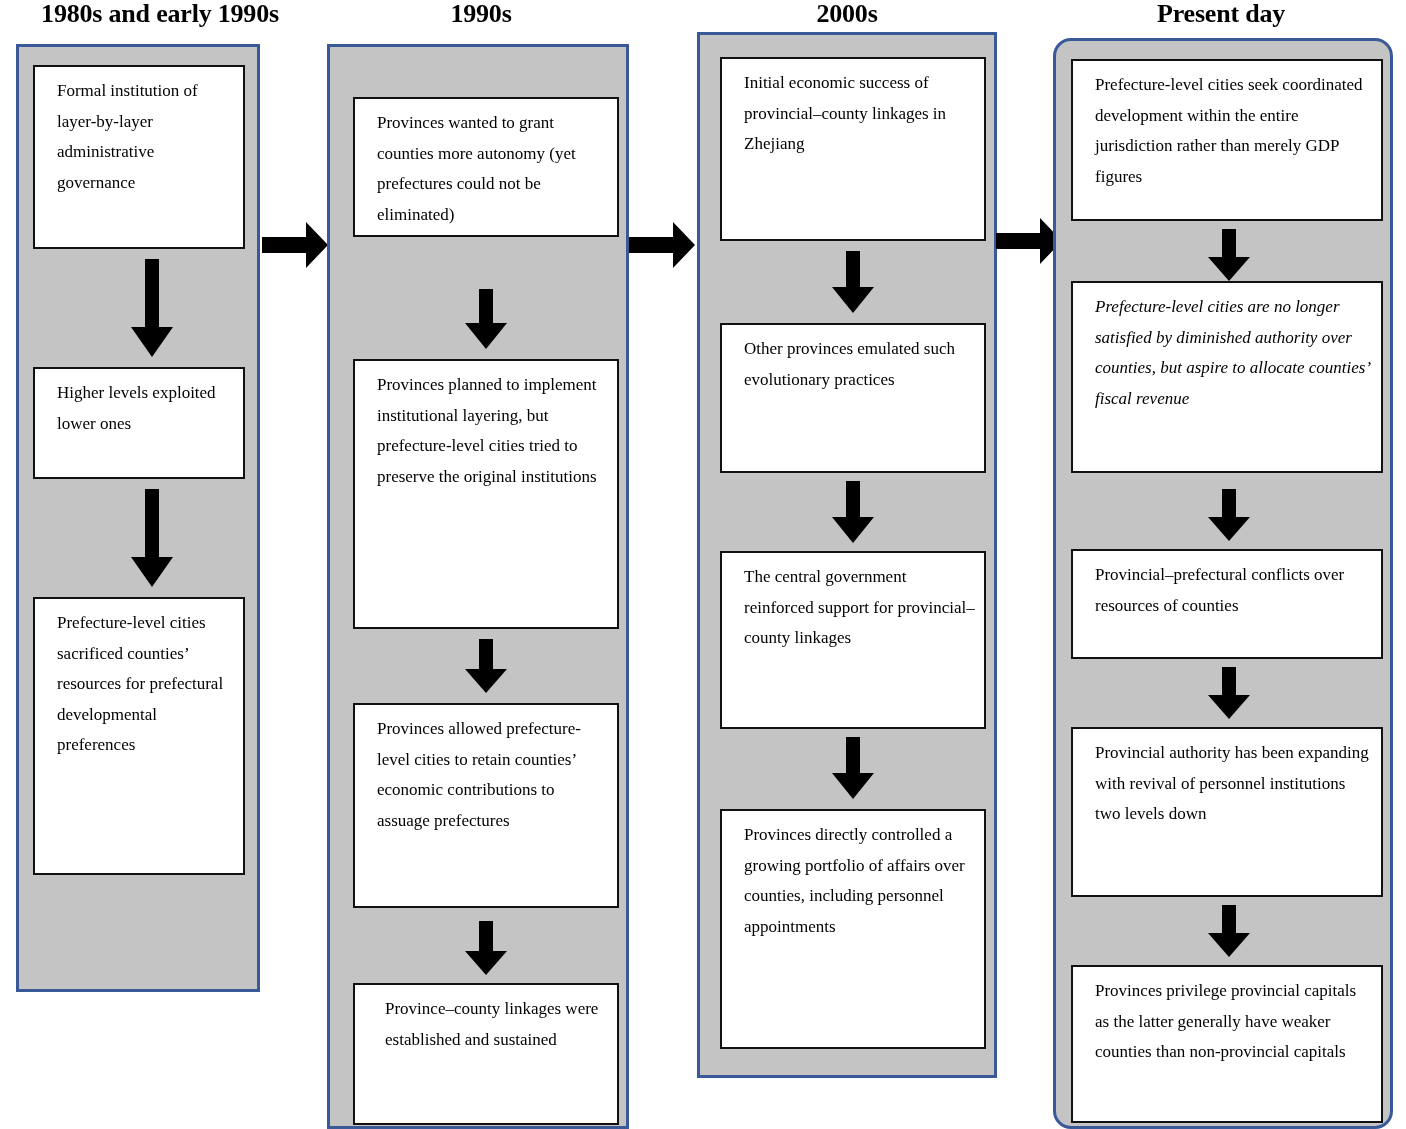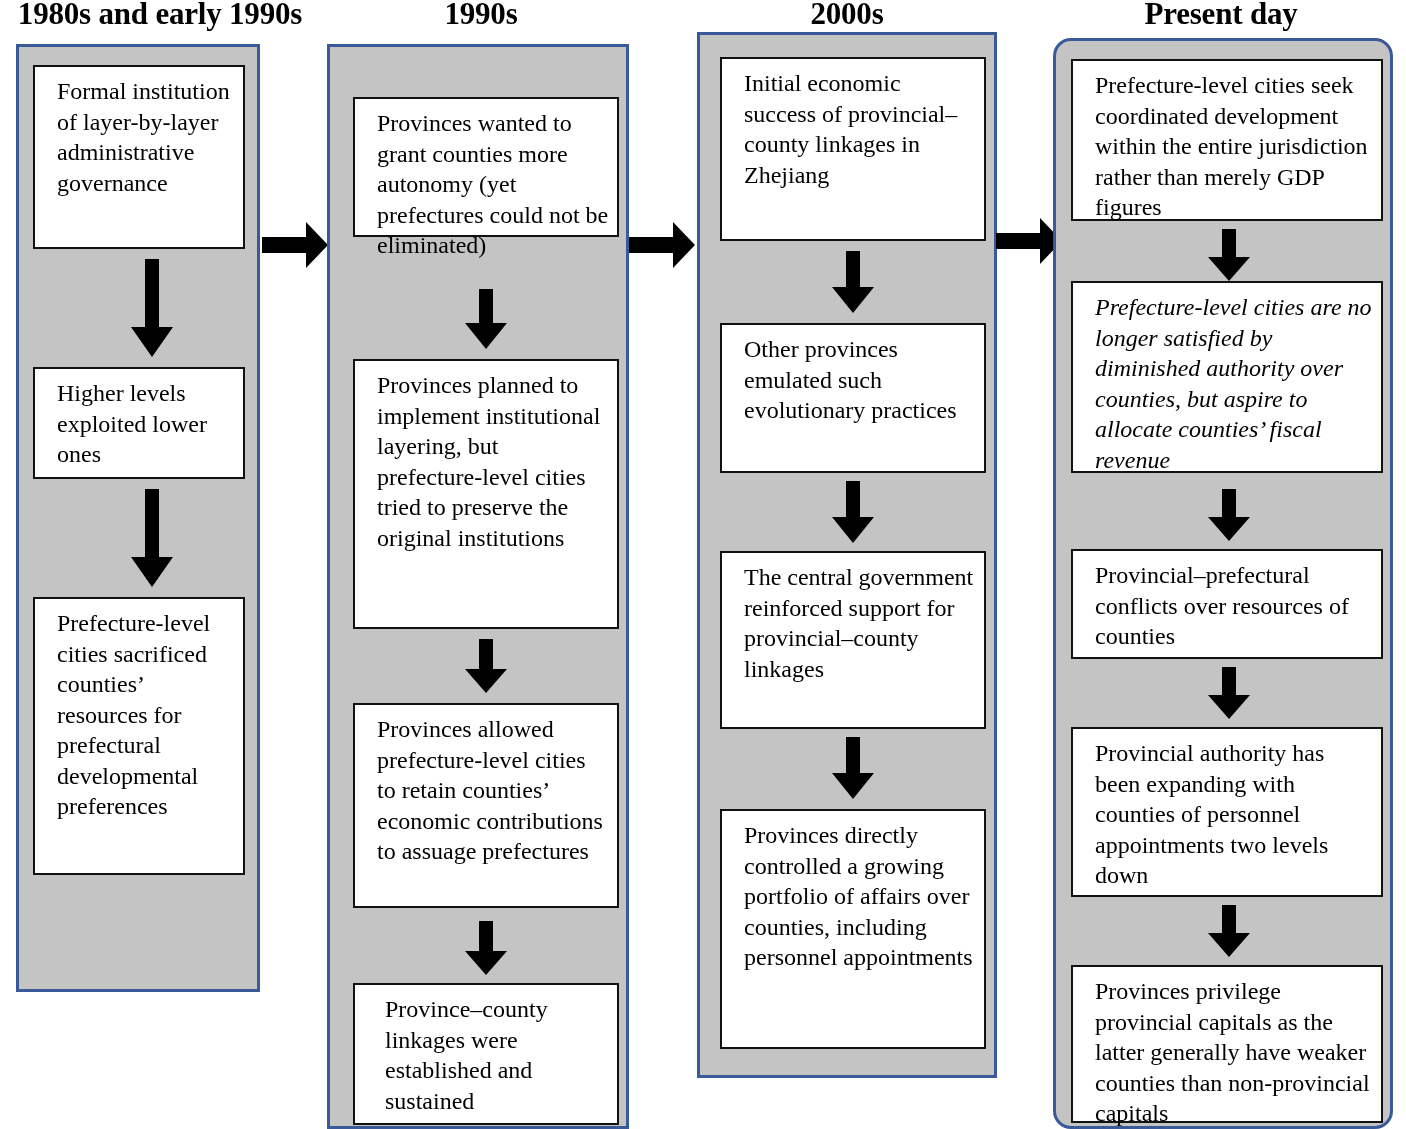--- a/index.html
+++ b/index.html
@@ -22,21 +22,21 @@
   }
 
   
   .col-header {
     position: absolute;
     top: 0px;
     height: 30px;
     line-height: 28px;
     text-align: center;
     font-weight: bold;
-    font-size: 31px;
+    font-size: 26px;
     color: #000000;
     letter-spacing: -0.2px;
     white-space: nowrap;
   }
 
   
   .era-panel {
     position: absolute;
     box-sizing: border-box;
     border: 3px solid #3a5998;
@@ -52,21 +52,21 @@
 
   
   .step-box {
     position: absolute;
     box-sizing: border-box;
     background: #ffffff;
     border: 2px solid #111111;
     box-shadow: 0 0 0 1px #ffffff inset;
   }
   .step-text {
-    font-size: 24px;
+    font-size: 17px;
     line-height: 30.5px;
     color: #000000;
     padding: 9px 8px 6px 22px;
     display: block;
   }
 
   
   .v-arrow {
     position: absolute;
     display: block;
@@ -214,21 +214,21 @@
 
       <div class="step-box" style="left:6px; top:500px; width:312px; height:110px;">
         <span class="step-text">Provincial–prefectural conflicts over resources of counties</span>
       </div>
 
       <svg class="v-arrow" style="left:143px; top:618px;" width="42" height="52" viewBox="0 0 42 52">
         <polygon points="14,0 28,0 28,28 42,28 21,52 0,28 14,28" fill="#000000"></polygon>
       </svg>
 
       <div class="step-box" style="left:6px; top:678px; width:312px; height:170px;">
-        <span class="step-text">Provincial authority has been expanding with counties of personnel appointments two levels down</span>
+        <span class="step-text">Provincial authority has been expanding with revival of personnel institutions two levels down</span>
       </div>
 
       <svg class="v-arrow" style="left:143px; top:856px;" width="42" height="52" viewBox="0 0 42 52">
         <polygon points="14,0 28,0 28,28 42,28 21,52 0,28 14,28" fill="#000000"></polygon>
       </svg>
 
       <div class="step-box" style="left:6px; top:916px; width:312px; height:158px;">
         <span class="step-text">Provinces privilege provincial capitals as the latter generally have weaker counties than non-provincial capitals</span>
       </div>
 

